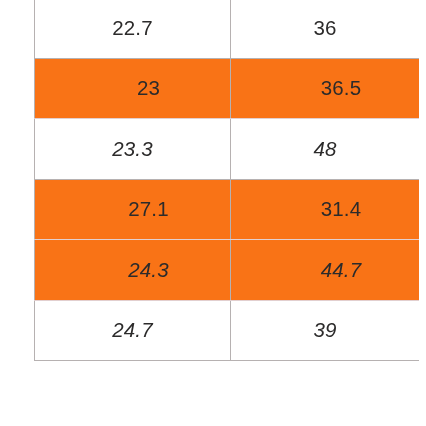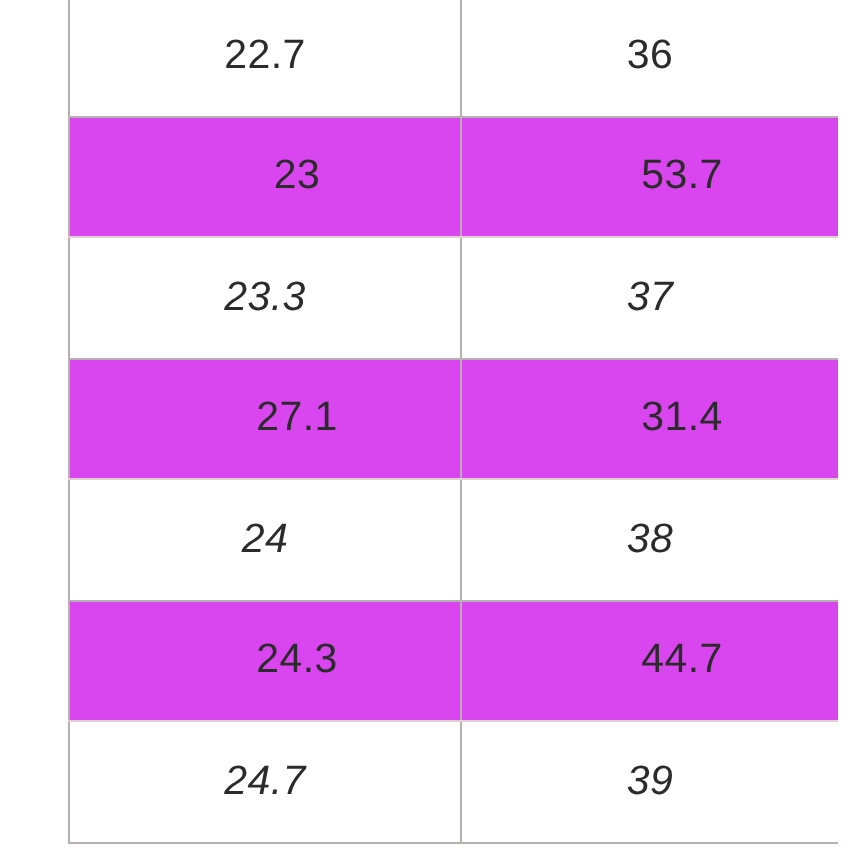--- a/index.html
+++ b/index.html
@@ -58,21 +58,21 @@
     letter-spacing: 0.2px;
     color: #2c2b2b;
     font-family: "Liberation Sans", "DejaVu Sans", sans-serif;
     padding: 0;
     background: #ffffff;
     line-height: 1;
   }
 
   
   table.size-table tr.row-alt td {
-    background: #d946ef;
+    background: #f97316;
     border-top-color: #b6b1b1;
     border-bottom-color: #e2cfcf;
     padding-left: 32px;
   }
   table.size-table tr.row-alt + tr td {
     border-top-color: #b6b1b1;
     font-style: italic;
   }
 
   
@@ -93,37 +93,33 @@
       </colgroup>
       <tbody>
 
         <tr class="row-main">
           <td>22.7</td>
           <td>36</td>
         </tr>
 
         <tr class="row-alt">
           <td>23</td>
-          <td>53.7</td>
+          <td>36.5</td>
         </tr>
 
         <tr class="row-main">
           <td>23.3</td>
-          <td>37</td>
+          <td>48</td>
         </tr>
 
         <tr class="row-alt">
           <td>27.1</td>
           <td>31.4</td>
         </tr>
 
-        <tr class="row-main">
-          <td>24</td>
-          <td>38</td>
-        </tr>
 
         <tr class="row-alt">
           <td>24.3</td>
           <td>44.7</td>
         </tr>
 
         <tr class="row-main">
           <td>24.7</td>
           <td>39</td>
         </tr>

